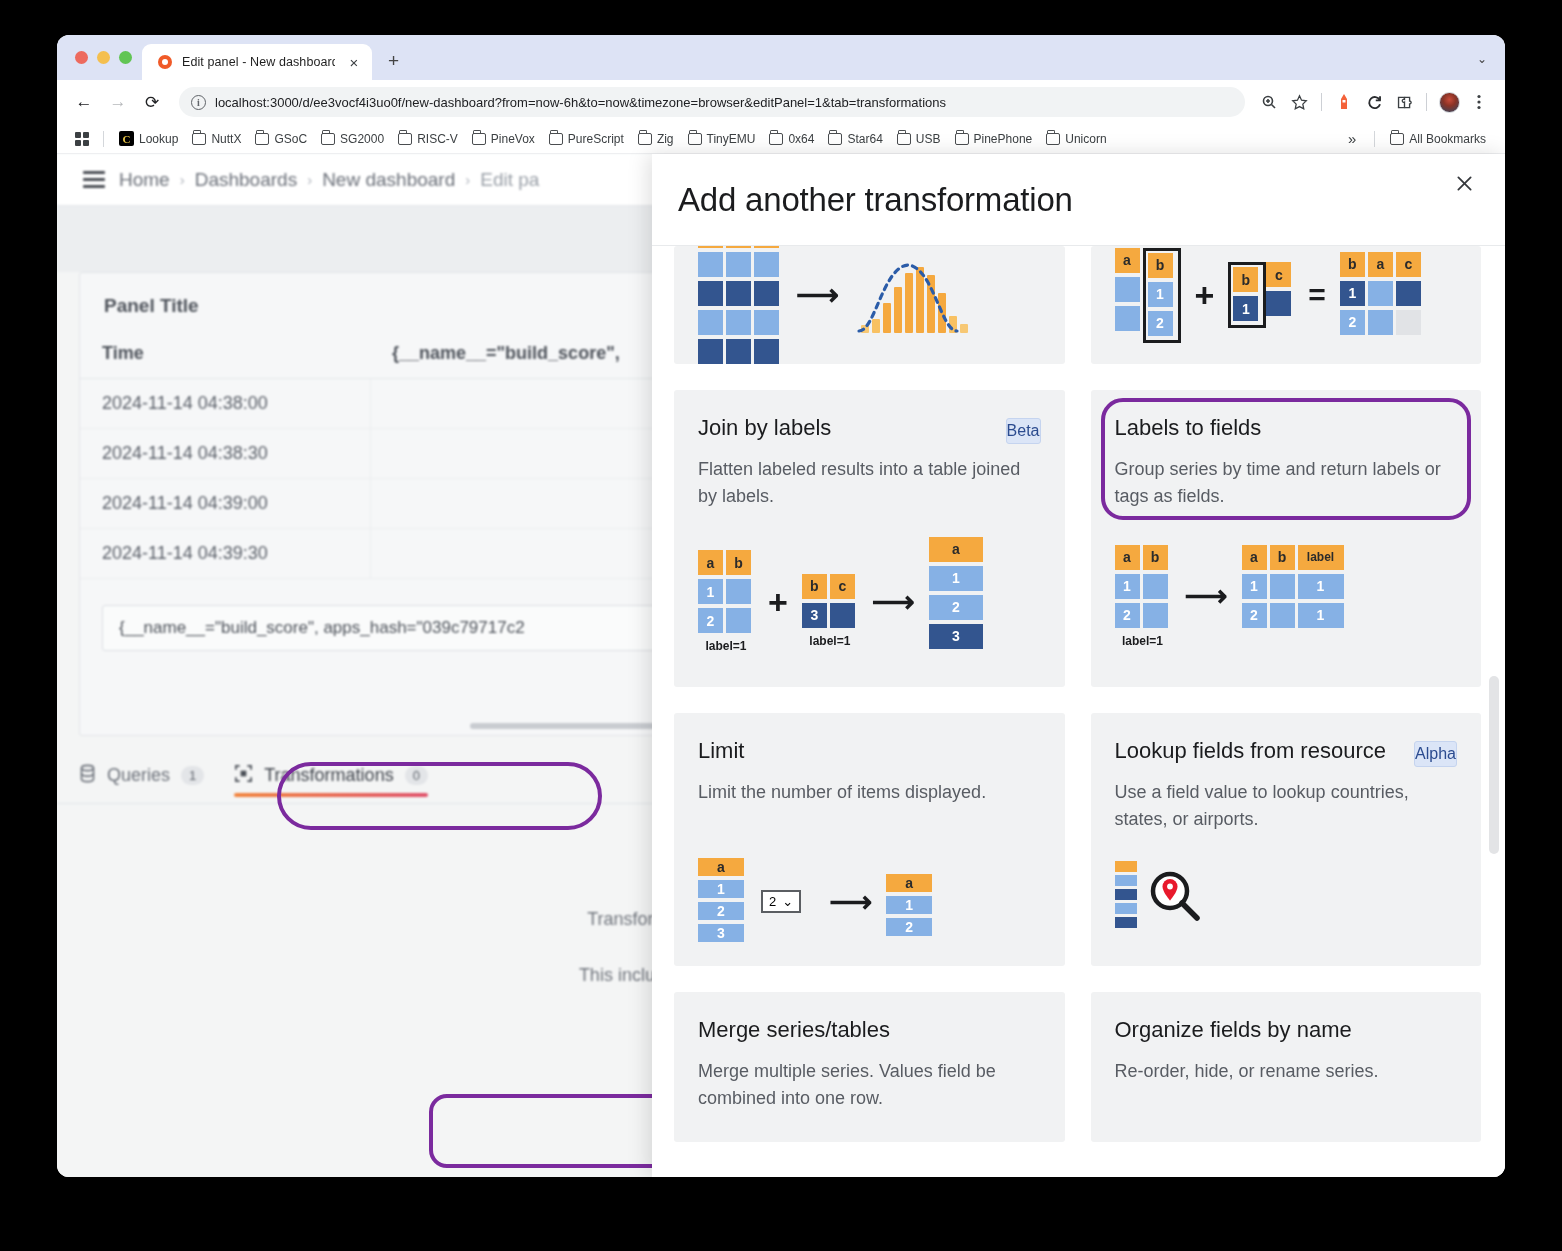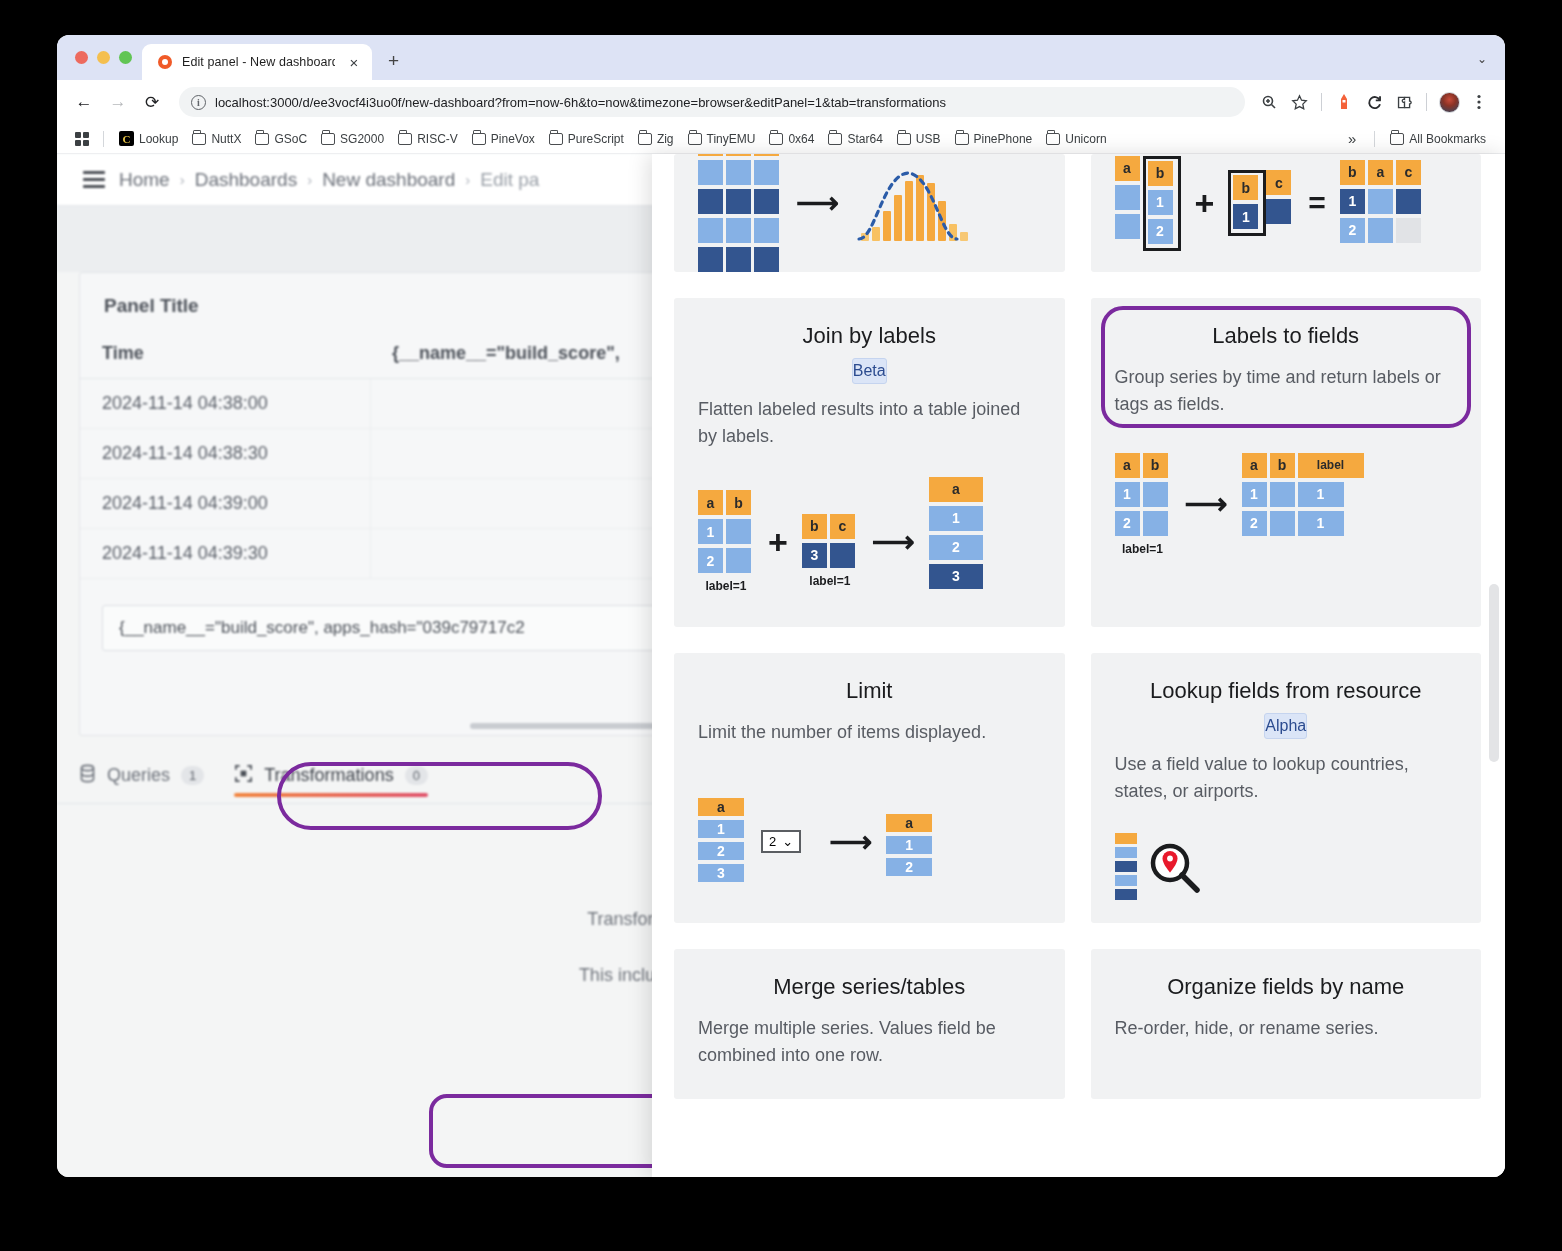--- a/index.html
+++ b/index.html
@@ -307,23 +307,22 @@
   }
   .card {
     background: #f1f2f3;
     border-radius: 3px;
     padding: 22px 24px 20px;
     position: relative;
     min-height: 120px;
   }
   .card.partial-top { padding-top: 0; min-height: 0; height: 118px; overflow: hidden; display:flex; align-items:center;}
   .card-head {
-    display: flex; align-items: center; justify-content: space-between;
-    gap: 6px;
-    flex-direction: column;
+    display: flex; align-items: flex-end; justify-content: space-between;
+    gap: 0;
   }
   .card-title {
     font-size: 22px; color: #1b1c1e; line-height: 1.45;
     max-width: 290px;
   }
   .badge {
     font-size: 16px; color: #2b4b8f;
     background: #dbe5f7; border: 1px solid #c5d4ef;
     border-radius: 3px; padding: 3px 0;
     flex: 0 0 auto;
@@ -620,20 +619,29 @@
           </span>
         </div>
       </div>
     </div>
 
     <div class="ring" style="left:220px; top:608px; width:325px; height:68px; border-radius:34px;"></div>
     <div class="ring" style="left:372px; top:940px; width:290px; height:74px; border-radius:18px;"></div>
 
     <div class="drawer">
 
+      <div class="drawer-head">
+        <span class="drawer-title">Add another transformation</span>
+        <span class="drawer-close">
+          <svg width="17" height="17" viewBox="0 0 18 18" stroke="#35383c" stroke-width="1.9" stroke-linecap="round">
+              <line x1="2.5" y1="2.5" x2="15.5" y2="15.5"></line>
+              <line x1="15.5" y1="2.5" x2="2.5" y2="15.5"></line>
+            </svg>
+        </span>
+      </div>
 
       <div class="drawer-body">
         <div class="cards">
 
           <div class="card partial-top">
             <div class="flexrow">
               <span class="dgrid">
                 <span class="drow">
                     <span class="c h"></span>
                     <span class="c h"></span>
@@ -832,21 +840,21 @@
                     </span>
                 </span>
                 <div class="lbl">label=1</div>
               </span>
               <span class="arrow">⟶</span>
               <span style="margin-bottom:16px">
                 <span class="dgrid">
                   <span class="drow">
                       <span class="c h">a</span>
                       <span class="c h">b</span>
-                      <span class="c h" style="width:66px;font-size:12px">label</span>
+                      <span class="c h" style="width:46px;font-size:12px">label</span>
                     </span>
                   <span class="drow">
                       <span class="c l">1</span>
                       <span class="c l"></span>
                       <span class="c l" style="width:46px">1</span>
                     </span>
                   <span class="drow">
                       <span class="c l">2</span>
                       <span class="c l"></span>
                       <span class="c l" style="width:46px">1</span>

